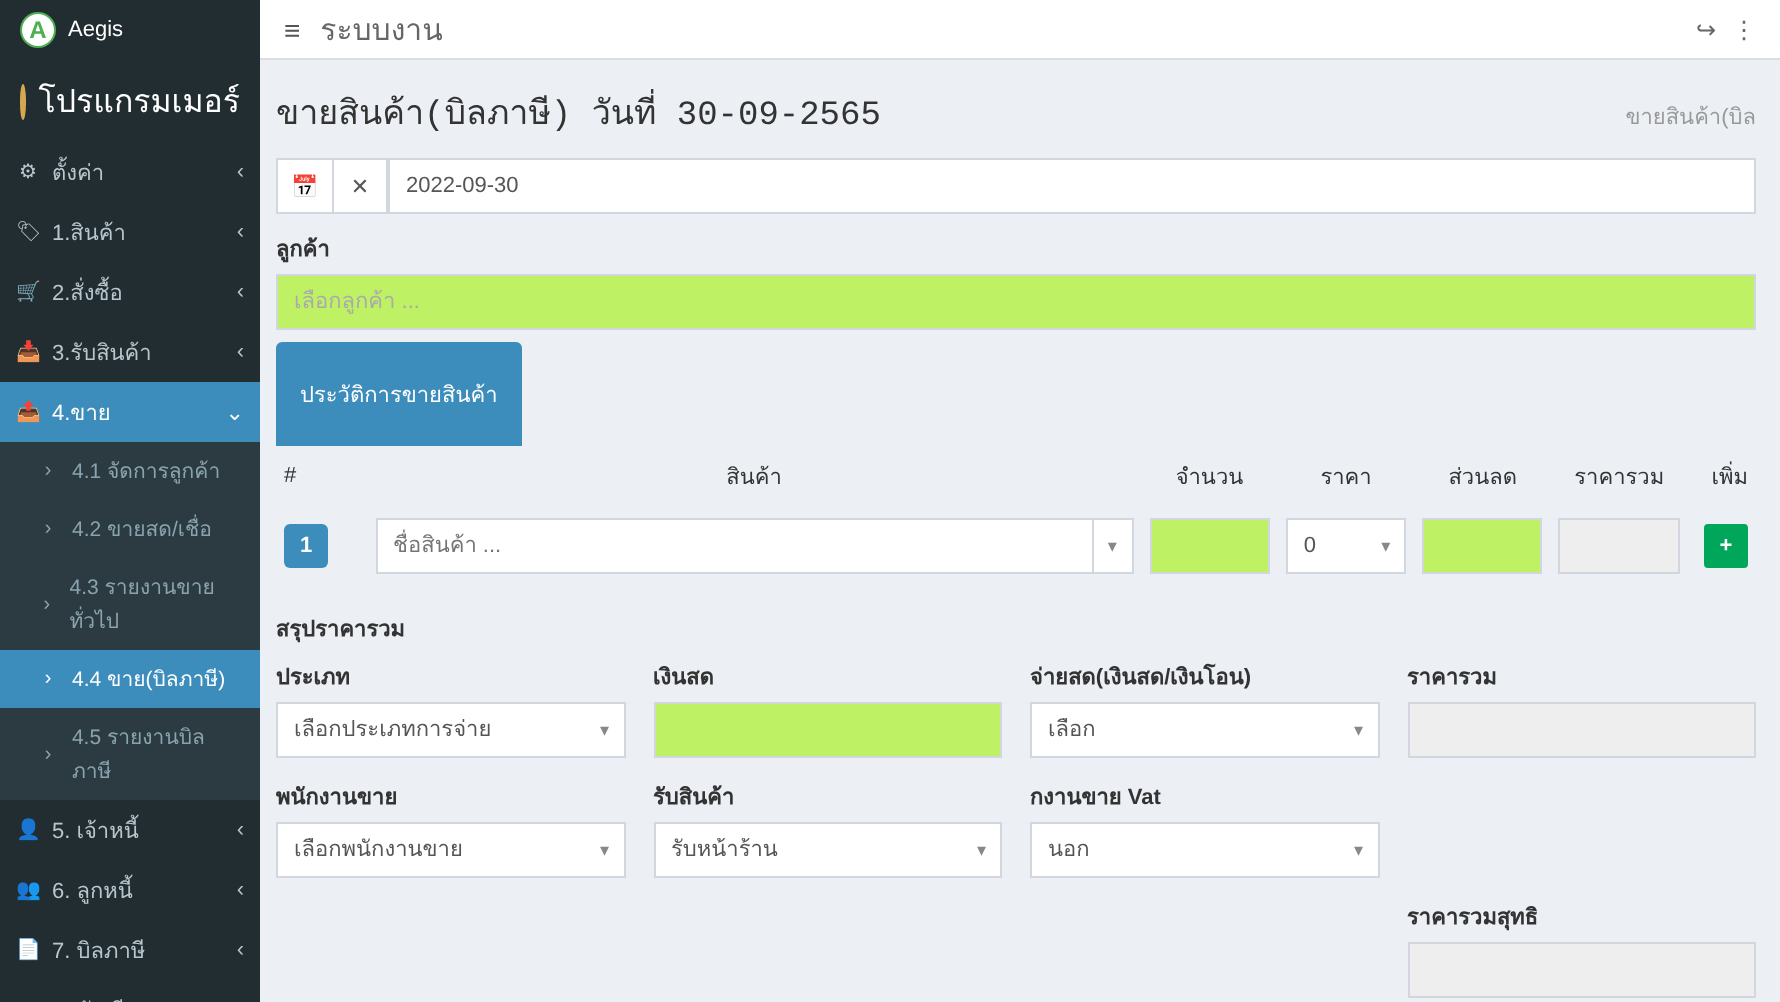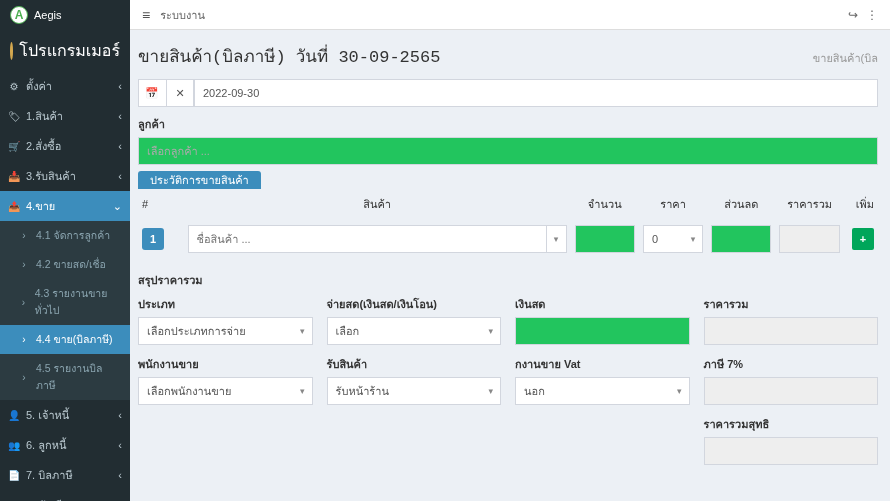--- a/index.html
+++ b/index.html
@@ -16,36 +16,36 @@
 .nav .active > a { background: #3c8dbc; color: #fff; }
 .nav .has-children > a::after { content: '‹'; margin-left: auto; color: #b8c7ce; }
 .nav .active.has-children > a::after { content: '⌄'; color: #fff; }
 .nav .sub { list-style: none; background: #2c3b41; }
 .nav .sub a { padding-left: 18px; font-size: 10.5px; color: #8aa4af; }
 .nav .sub .active a { color: #fff; }
 .nav .icon { width: 12px; text-align: center; font-size: 10px; }
 .main { flex: 1; display: flex; flex-direction: column; overflow: hidden; }
 .topbar { background: #fff; height: 30px; display: flex; align-items: center; padding: 0 12px; color: #555; gap: 10px; border-bottom: 1px solid #ddd; }
 .topbar .hamburger { cursor: pointer; font-size: 14px; }
-.topbar .crumb { font-size: 11px; color: #666; }
+.topbar .crumb { font-size: 15px; color: #666; }
 .topbar .right { margin-left: auto; display: flex; gap: 8px; }
 .topbar .right span { cursor: pointer; color: #666; }
 .content { flex: 1; overflow-y: auto; padding: 12px 12px 12px 8px; }
 .page-header { display: flex; justify-content: space-between; align-items: baseline; margin-bottom: 10px; }
 .page-title { font-size: 17px; font-weight: 500; color: #333; font-family: Liberation Mono, monospace; }
 .breadcrumb2 { font-size: 11px; color: #999; }
 .form-label { font-size: 11px; font-weight: 600; color: #333; display: block; margin-bottom: 4px; }
 .date-group { display: flex; gap: 0; margin-bottom: 8px; }
 .date-group .btn { display: inline-flex; align-items: center; justify-content: center; width: 28px; height: 28px; background: #fff; border: 1px solid #d2d6de; cursor: pointer; font-size: 11px; color: #555; }
 .date-group .btn:first-child { border-right: none; }
 .date-group input { flex: 1; height: 28px; border: 1px solid #d2d6de; padding: 0 8px; font-size: 11px; color: #555; background: #fff; }
-.text-input, .select { width: 100%; height: 28px; border: 1px solid #d2d6de; padding: 0 8px; font-size: 11px; color: #555; background: #22c55e; }
+.text-input, .select { width: 100%; height: 28px; border: 1px solid #d2d6de; padding: 0 8px; font-size: 11px; color: #555; background: #bef264; }
 .text-input::placeholder { color: #aaa; }
 .readonly-input { background: #eee; }
-.history-tab { display: inline-block; background: #3c8dbc; color: #fff; padding: 0 12px; font-size: 11px; border-radius: 3px 3px 0 0; cursor: pointer; margin-top: 6px; }
+.history-tab { display: inline-block; background: #3c8dbc; color: #fff; padding: 17px 12px; font-size: 11px; border-radius: 3px 3px 0 0; cursor: pointer; margin-top: 6px; }
 .item-table { width: 100%; border-collapse: collapse; font-size: 11px; margin-top: 0; }
 .item-table th { text-align: left; color: #333; font-weight: 400; padding: 6px 4px; font-size: 11px; }
 .item-table td { padding: 6px 4px; }
 .badge-num { display: inline-flex; width: 22px; height: 22px; background: #3c8dbc; color: #fff; align-items: center; justify-content: center; border-radius: 3px; font-weight: bold; font-size: 11px; }
 .select-wrapper { position: relative; }
 .select-wrapper::after { content: '▾'; position: absolute; right: 8px; top: 50%; transform: translateY(-50%); pointer-events: none; color: #888; font-size: 9px; }
 .select-box { display: flex; }
 .select-box input { flex: 1; border: 1px solid #d2d6de; height: 28px; padding: 0 8px; font-size: 11px; color: #aaa; }
 .select-box .caret { width: 20px; height: 28px; border: 1px solid #d2d6de; border-left: none; display: flex; align-items: center; justify-content: center; font-size: 9px; color: #888; cursor: pointer; background: #fff; }
 .add-box { width: 22px; height: 22px; background: #00a65a; color: #fff; display: inline-flex; align-items: center; justify-content: center; border-radius: 2px; cursor: pointer; font-weight: bold; }
@@ -218,49 +218,45 @@
     </table>
 
     <div class="section-title">สรุปราคารวม</div>
 
     <div class="grid-row">
       <div>
         <label class="form-label">ประเภท</label>
         <div class="select-wrapper"><select class="select"><option>เลือกประเภทการจ่าย</option></select></div>
       </div>
       <div>
+        <label class="form-label">เงินสด</label>
+        <input class="text-input" type="text" style="">
+      </div>
+      <div>
         <label class="form-label">จ่ายสด(เงินสด/เงินโอน)</label>
         <div class="select-wrapper"><select class="select"><option>เลือก</option></select></div>
       </div>
       <div>
-        <label class="form-label">เงินสด</label>
-        <input class="text-input" type="text" style="">
-      </div>
-      <div>
         <label class="form-label">ราคารวม</label>
         <input class="text-input readonly-input" type="text" readonly="" style="">
       </div>
     </div>
 
     <div class="grid-row">
       <div>
         <label class="form-label">พนักงานขาย</label>
         <div class="select-wrapper"><select class="select"><option>เลือกพนักงานขาย</option></select></div>
       </div>
       <div>
         <label class="form-label">รับสินค้า</label>
         <div class="select-wrapper"><select class="select"><option>รับหน้าร้าน</option></select></div>
       </div>
       <div>
         <label class="form-label">กงานขาย Vat</label>
         <div class="select-wrapper"><select class="select"><option>นอก</option></select></div>
-      </div>
-      <div>
-        <label class="form-label">ภาษี 7%</label>
-        <input class="text-input readonly-input" type="text" readonly="" style="">
       </div>
     </div>
 
     <div class="grid-row">
       <div></div>
         <div></div>
         <div></div>
       <div>
         <label class="form-label">ราคารวมสุทธิ</label>
         <input class="text-input readonly-input" type="text" readonly="" style="">

